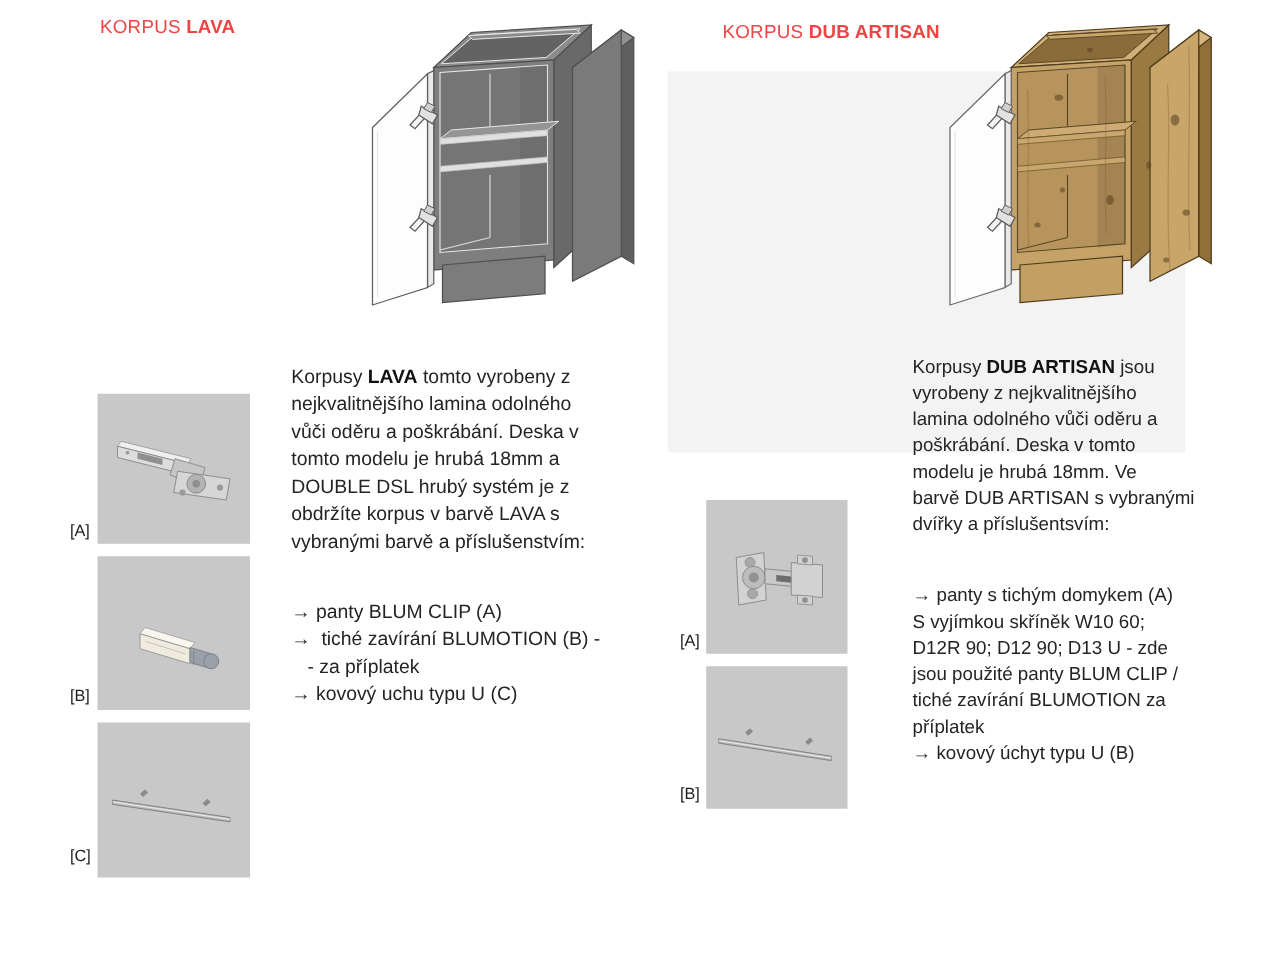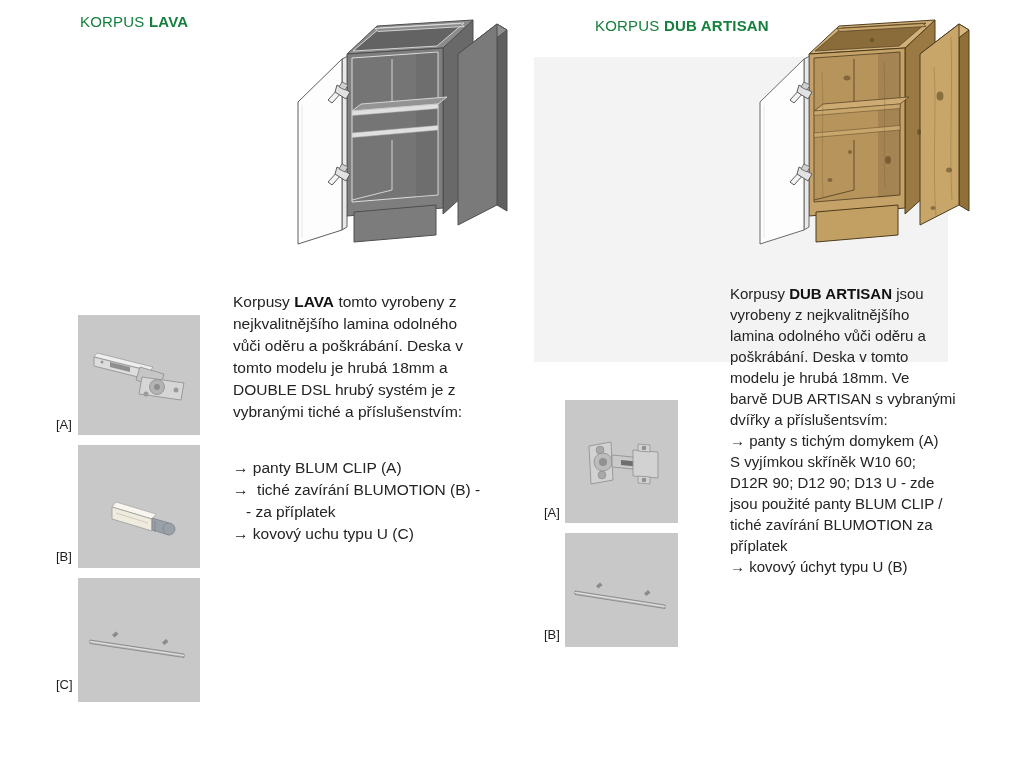--- a/index.html
+++ b/index.html
@@ -1,42 +1,42 @@
 <!DOCTYPE html>
 <html><head>
 <meta charset="utf-8">
 <style>
   html,body{margin:0;padding:0;background:#fff;}
   .page{position:relative;width:1024px;height:768px;background:#ffffff;overflow:hidden;
         font-family:"Liberation Sans","DejaVu Sans",sans-serif;color:#242424;}
-  .title{position:absolute;font-size:15px;color:#15803d;letter-spacing:.2px;white-space:pre;}
+  .title{position:absolute;font-size:15px;color:#ef4444;letter-spacing:.2px;white-space:pre;}
   .title b{font-weight:700;}
   .backdrop{position:absolute;left:534px;top:57px;width:414px;height:305px;background:#f3f3f3;}
   .cab{position:absolute;}
   .textcol{position:absolute;}
   .ln{white-space:pre;}
   .ln b{font-weight:700;color:#111;}
   .tc-left{left:233px;top:291px;width:300px;font-size:15.5px;line-height:22px;}
   .tc-right{left:730px;top:283px;width:248px;font-size:15px;line-height:21px;}
   .list-left{margin-top:34px;}
-  .list-right{}
+  .list-right{margin-top:36px;}
   .hwbox{position:absolute;background:#c8c8c8;}
   .hwbox svg{display:block;}
   .hwlabel{position:absolute;font-size:13px;color:#1d1d1d;white-space:pre;}
 </style>
 </head>
 <body>
 
 <div class="page">
 
   <div class="title" style="left:80px;top:13px;"><span>KORPUS </span><b>LAVA</b></div>
 
   <div class="backdrop"></div>
 
-  <div class="title" style="left:578px;top:17px;margin-left:17px;"><span>KORPUS </span><b>DUB ARTISAN</b></div>
+  <div class="title" style="left:578px;top:17px;"><span>KORPUS </span><b>DUB ARTISAN</b></div>
 
   <svg class="cab" style="left:290px;top:12px;" width="240" height="252" viewBox="0 0 240 252">
     <g>
       <polygon points="153,36 183,8 183,175 153,202" fill="#696969" stroke="#4f4f4f" stroke-width="1"></polygon>
       <polygon points="57,42 153,36 183,8 87,14" fill="#8b8b8b" stroke="#4f4f4f" stroke-width="1"></polygon>
       <polygon points="63,39 147,34 174,11 90,16" fill="#636363" stroke="#e8e8e8" stroke-width="0.8"></polygon>
       <polygon points="85,16.5 171,11.5 174,14.5 88,19.5" fill="#8b8b8b" stroke="#e8e8e8" stroke-width="0.8"></polygon>
       <polygon points="57,42 153,36 153,196 57,204" fill="#7e7e7e" stroke="#4f4f4f" stroke-width="1"></polygon>
       <polygon points="62,46 148,40 148,183 62,190" fill="#757575" stroke="#e8e8e8" stroke-width="0.9"></polygon>
       <polygon points="126,41.5 148,40 148,183 126,186" fill="#000000" opacity="0.06"></polygon>
@@ -125,21 +125,22 @@
       <polygon points="14,0 20,3 17,8 11,5" fill="#cfcfcf" stroke="#5c5c5c" stroke-width="0.8"></polygon>
     </g>
   </svg>
 
   <div class="textcol tc-left">
     <div class="ln"><span>Korpusy </span><b>LAVA</b><span> tomto vyrobeny z</span></div>
     <div class="ln">nejkvalitnějšího lamina odolného</div>
     <div class="ln">vůči oděru a poškrábání. Deska v</div>
     <div class="ln">tomto modelu je hrubá 18mm a</div>
     <div class="ln">DOUBLE DSL hrubý systém je z</div>
-    <div class="ln">vybranými tiché a příslušenstvím:</div>
+    <div class="ln">obdržíte korpus v barvě LAVA s</div>
+    <div class="ln">vybranými barvě a příslušenstvím:</div>
     <div class="list-left">
       <div class="ln">→ panty BLUM CLIP (A)</div>
       <div class="ln">→  tiché zavírání BLUMOTION (B) -</div>
       <div class="ln">   - za příplatek</div>
       <div class="ln">→ kovový uchu typu U (C)</div>
     </div>
   </div>
 
   <div class="textcol tc-right">
     <div class="ln"><span>Korpusy </span><b>DUB ARTISAN</b><span> jsou</span></div>

